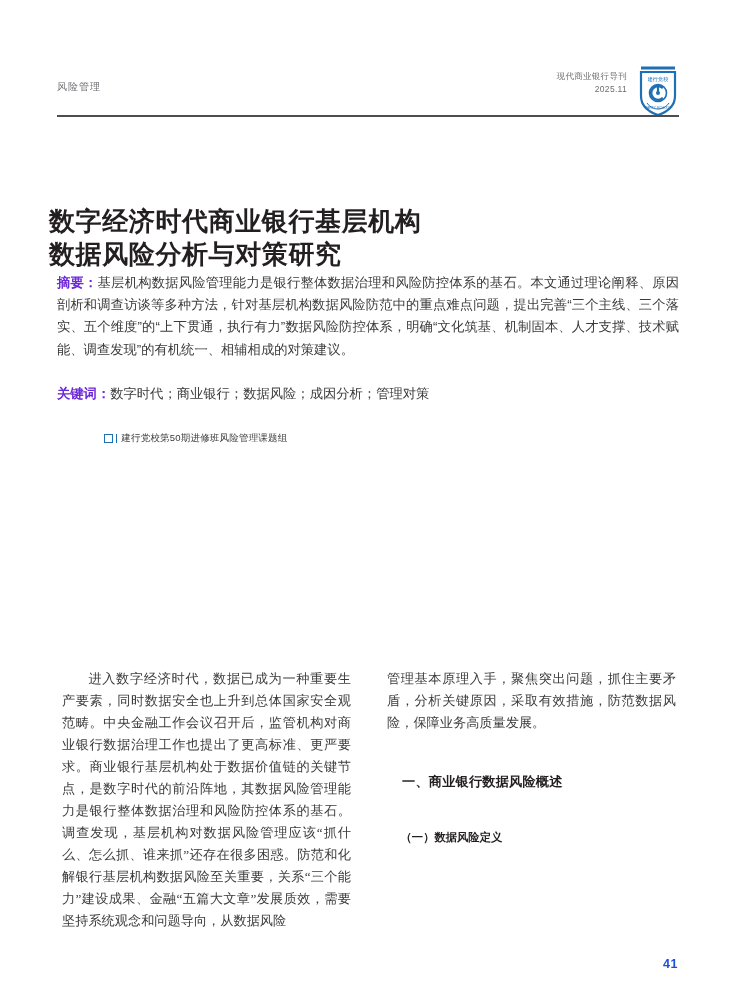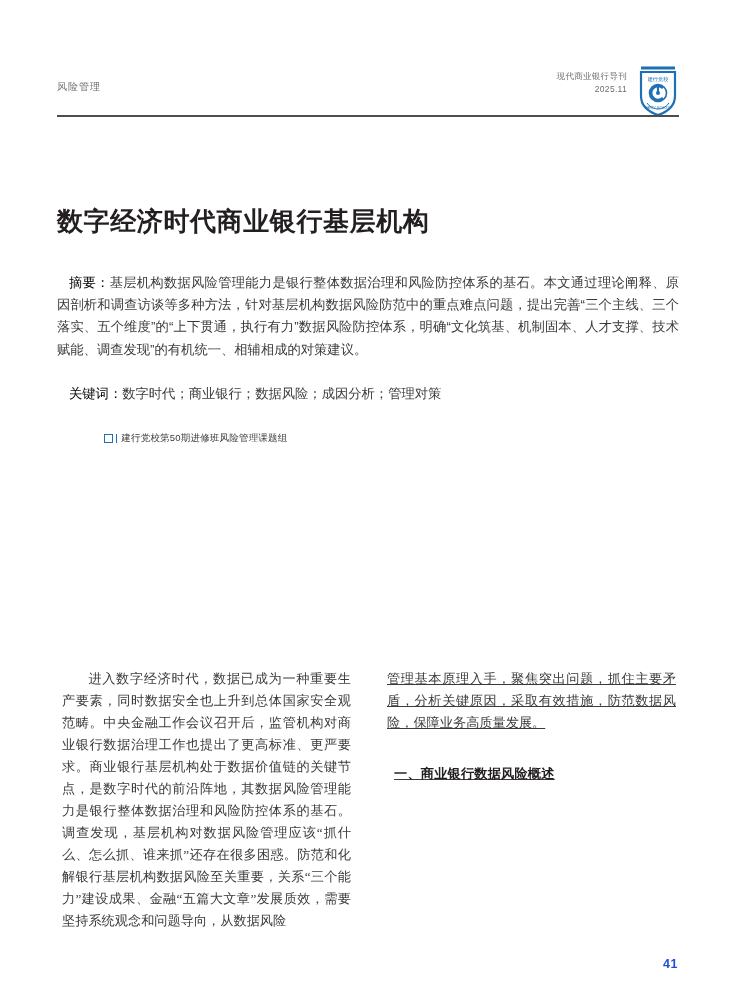--- a/index.html
+++ b/index.html
@@ -67,21 +67,21 @@
     left: 57px;
     top: 115px;
     width: 622px;
     height: 2px;
     background: #4d4d4f;
   }
 
   
   .title {
     position: absolute;
-    left: 57px;
+    left: 49px;
     top: 188px;
     width: 560px;
     font-size: 26px;
     font-weight: bold;
     line-height: 33px;
     letter-spacing: .6px;
     color: #231f20;
   }
   .title .line { display: block; }
 
@@ -93,23 +93,22 @@
     width: 622px;
     font-size: 13.3px;
     line-height: 22.2px;
     text-align: justify;
     text-justify: inter-ideograph;
     color: #3a3a3c;
     letter-spacing: 0px;
   }
   .abstract b,
   .keywords b {
-    font-weight: normal;
-    color: #000000;
-    margin-left: 12px;
+    font-weight: bold;
+    color: #6d28d9;
   }
 
   .keywords {
     position: absolute;
     left: 57px;
     top: 383px;
     width: 622px;
     font-size: 13.3px;
     line-height: 22px;
     color: #3a3a3c;
@@ -149,29 +148,29 @@
     top: 668px;
     width: 289px;
     font-family: "Liberation Serif", "DejaVu Serif", serif;
     font-size: 13.2px;
     line-height: 22px;
     color: #3b3b3d;
     text-align: justify;
     text-justify: inter-ideograph;
   }
   .col-left  { left: 62px; }
-  .col-right { left: 387px; text-decoration: underline; }
+  .col-right { left: 387px; }
 
   .col p {
     margin: 0;
     text-indent: 2em;
   }
 
   .h1 {
-    margin: 7px;
+    margin: 15px;
     font-family: "Liberation Sans", sans-serif;
     font-size: 13.2px;
     font-weight: bold;
     color: #231f20;
     letter-spacing: .2px;
     text-indent: 0;
     padding-top: 22px;
     padding-bottom: 18px;
   }
   .h2 {
@@ -218,20 +217,21 @@
       <circle cx="21" cy="27" r="2" fill="#1f6fb5"></circle>
       <path d="M10 37 A13 13 0 0 0 32 37" fill="none" stroke="#1f6fb5" stroke-width="1"></path>
       <text x="21" y="42.5" text-anchor="middle" font-size="3.4" font-family="Liberation Sans, sans-serif" fill="#1f6fb5">PARTY SCHOOL</text>
     </svg>
   </div>
 
   <div class="header-rule"></div>
 
   <h1 class="title">
     <span class="line">数字经济时代商业银行基层机构</span>
+    <span class="line">数据风险分析与对策研究</span>
   </h1>
 
   <div class="abstract">
     <b>摘要：</b><span>基层机构数据风险管理能力是银行整体数据治理和风险防控体系的基石。本文通过理论阐释、原因剖析和调查访谈等多种方法，针对基层机构数据风险防范中的重点难点问题，提出完善“三个主线、三个落实、五个维度”的“上下贯通，执行有力”数据风险防控体系，明确“文化筑基、机制固本、人才支撑、技术赋能、调查发现”的有机统一、相辅相成的对策建议。</span>
   </div>
 
   <div class="keywords">
     <b>关键词：</b><span>数字时代；商业银行；数据风险；成因分析；管理对策</span>
   </div>
 
@@ -241,17 +241,18 @@
     <span>建行党校第50期进修班风险管理课题组</span>
   </div>
 
   <div class="col col-left">
     <p>进入数字经济时代，数据已成为一种重要生产要素，同时数据安全也上升到总体国家安全观范畴。中央金融工作会议召开后，监管机构对商业银行数据治理工作也提出了更高标准、更严要求。商业银行基层机构处于数据价值链的关键节点，是数字时代的前沿阵地，其数据风险管理能力是银行整体数据治理和风险防控体系的基石。调查发现，基层机构对数据风险管理应该“抓什么、怎么抓、谁来抓”还存在很多困惑。防范和化解银行基层机构数据风险至关重要，关系“三个能力”建设成果、金融“五篇大文章”发展质效，需要坚持系统观念和问题导向，从数据风险</p>
   </div>
 
   <div class="col col-right">
     <p style="text-indent:0">管理基本原理入手，聚焦突出问题，抓住主要矛盾，分析关键原因，采取有效措施，防范数据风险，保障业务高质量发展。</p>
     <h2 class="h1">一、商业银行数据风险概述</h2>
+    <h3 class="h2">（一）数据风险定义</h3>
   </div>
 
   <div class="folio">41</div>
 
 </div>
 
 </body></html>

